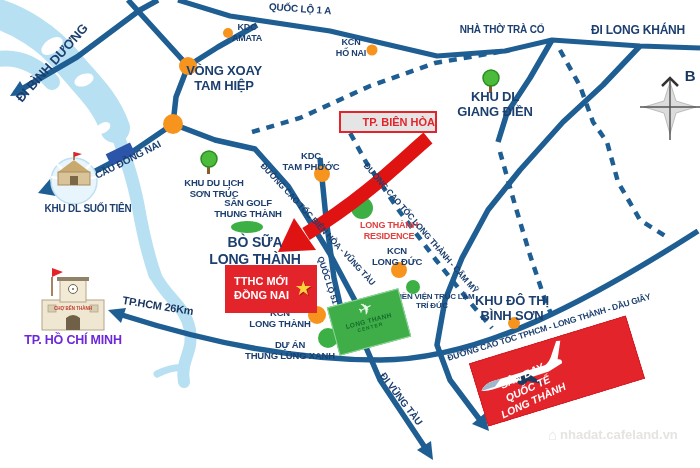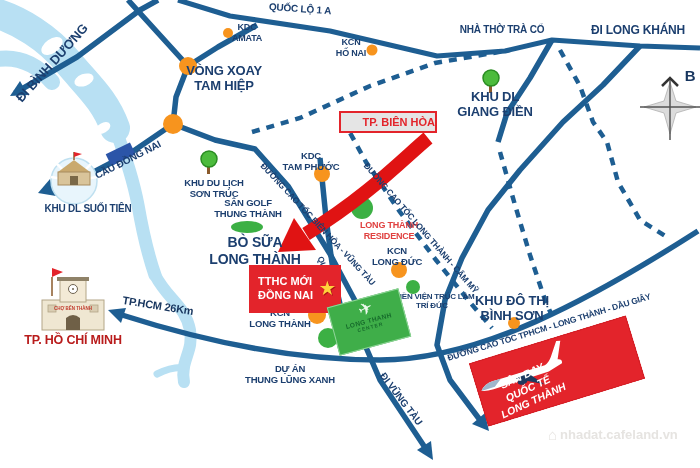--- a/index.html
+++ b/index.html
@@ -2,28 +2,28 @@
 <html><head>
 <meta charset="utf-8">
 <style>
   html,body{margin:0;padding:0;background:#fff;}
   #map{position:relative;width:700px;height:468px;background:#ffffff;overflow:hidden;
        font-family:"Liberation Sans",sans-serif;}
   #map svg{position:absolute;left:0;top:0;}
   .lbl{position:absolute;color:#1c3f6f;font-weight:bold;text-align:center;
        white-space:pre-line;line-height:1.18;letter-spacing:-0.2px;
        transform:translate(-50%,-50%);}
-  .lbl.red{color:#b91c1c;}
+  .lbl.red{color:#6d28d9;}
   .lbl.roadname{font-weight:bold;}
   .box-biehoa{position:absolute;left:339px;top:111px;width:98px;height:22px;
        background:#e5e5e5;border:2px solid #e3242b;color:#e3242b;font-weight:bold;
        font-size:11px;display:flex;align-items:center;justify-content:flex-end;box-sizing:border-box;}
   .box-tthc{position:absolute;left:225px;top:265px;width:92px;height:48px;background:#e3242b;
        color:#fff;font-weight:bold;font-size:11px;line-height:1.25;white-space:pre-line;
-       display:flex;align-items:center;box-sizing:border-box;padding-left:9px;margin-left:24px;}
+       display:flex;align-items:center;box-sizing:border-box;padding-left:9px;}
   .box-tthc .star{position:absolute;right:6px;top:50%;transform:translateY(-54%);
        color:#ffd23b;font-size:17px;text-shadow:1px 1px 0 #a81616;}
   .box-airport{position:absolute;left:475px;top:338px;width:164px;height:66px;background:#e3242b;
        transform:rotate(-17deg);box-shadow:0 0 0 1px #d11d24 inset;}
   .box-airport .aptxt{position:absolute;left:6px;bottom:4px;width:86px;color:#fff;font-weight:bold;
        font-style:italic;font-size:10.5px;line-height:1.3;text-align:center;white-space:pre-line;
        transform:rotate(-8deg);}
   .box-airport svg{position:absolute;right:-4px;top:-10px;}
   .box-greenctr{position:absolute;left:332px;top:297px;width:74px;height:50px;background:#3fae49;
        border:1px solid #8fd598;transform:rotate(-15deg);text-align:center;box-sizing:border-box;}
@@ -168,21 +168,21 @@
   <div class="lbl" style="left:311px;top:161px;font-size:9.5px;">KDC
 TAM PHƯỚC</div>
   <div class="lbl" style="left:255px;top:251px;font-size:14px;">BÒ SỮA
 LONG THÀNH</div>
   <div class="lbl" style="left:397px;top:256px;font-size:9.5px;">KCN
 LONG ĐỨC</div>
   <div class="lbl" style="left:158px;top:306px;font-size:11px;transform:translate(-50%,-50%) rotate(9deg);white-space:nowrap;color:#17355e;">TP.HCM  26Km</div>
   <div class="lbl red" style="left:73px;top:340px;font-size:12.5px;white-space:nowrap;">TP. HỒ CHÍ MINH</div>
   <div class="lbl" style="left:280px;top:318px;font-size:9.5px;">KCN
 LONG THÀNH</div>
-  <div class="lbl" style="left:290px;top:350px;font-size:9.5px;margin-top:24px;">DỰ ÁN
+  <div class="lbl" style="left:290px;top:350px;font-size:9.5px;">DỰ ÁN
 THUNG LŨNG XANH</div>
   <div class="lbl" style="left:432px;top:301px;font-size:8px;">THIỀN VIỆN TRÚC LÂM
 TRÍ ĐỨC</div>
   <div class="lbl" style="left:512px;top:308px;font-size:13px;">KHU ĐÔ THỊ
 BÌNH SƠN</div>
   <div class="lbl" style="left:401px;top:399px;font-size:10px;transform:translate(-50%,-50%) rotate(53deg);white-space:nowrap;">ĐI VŨNG TÀU</div>
   <div class="lbl red" style="left:389px;top:231px;font-size:9px;color:#e0403f;">LONG THÀNH
 RESIDENCE</div>
 
   <div class="lbl roadname" style="left:318px;top:224px;font-size:8.5px;transform:translate(-50%,-50%) rotate(47deg);white-space:nowrap;">ĐƯỜNG CAO TỐC BIÊN HÒA - VŨNG TÀU</div>

